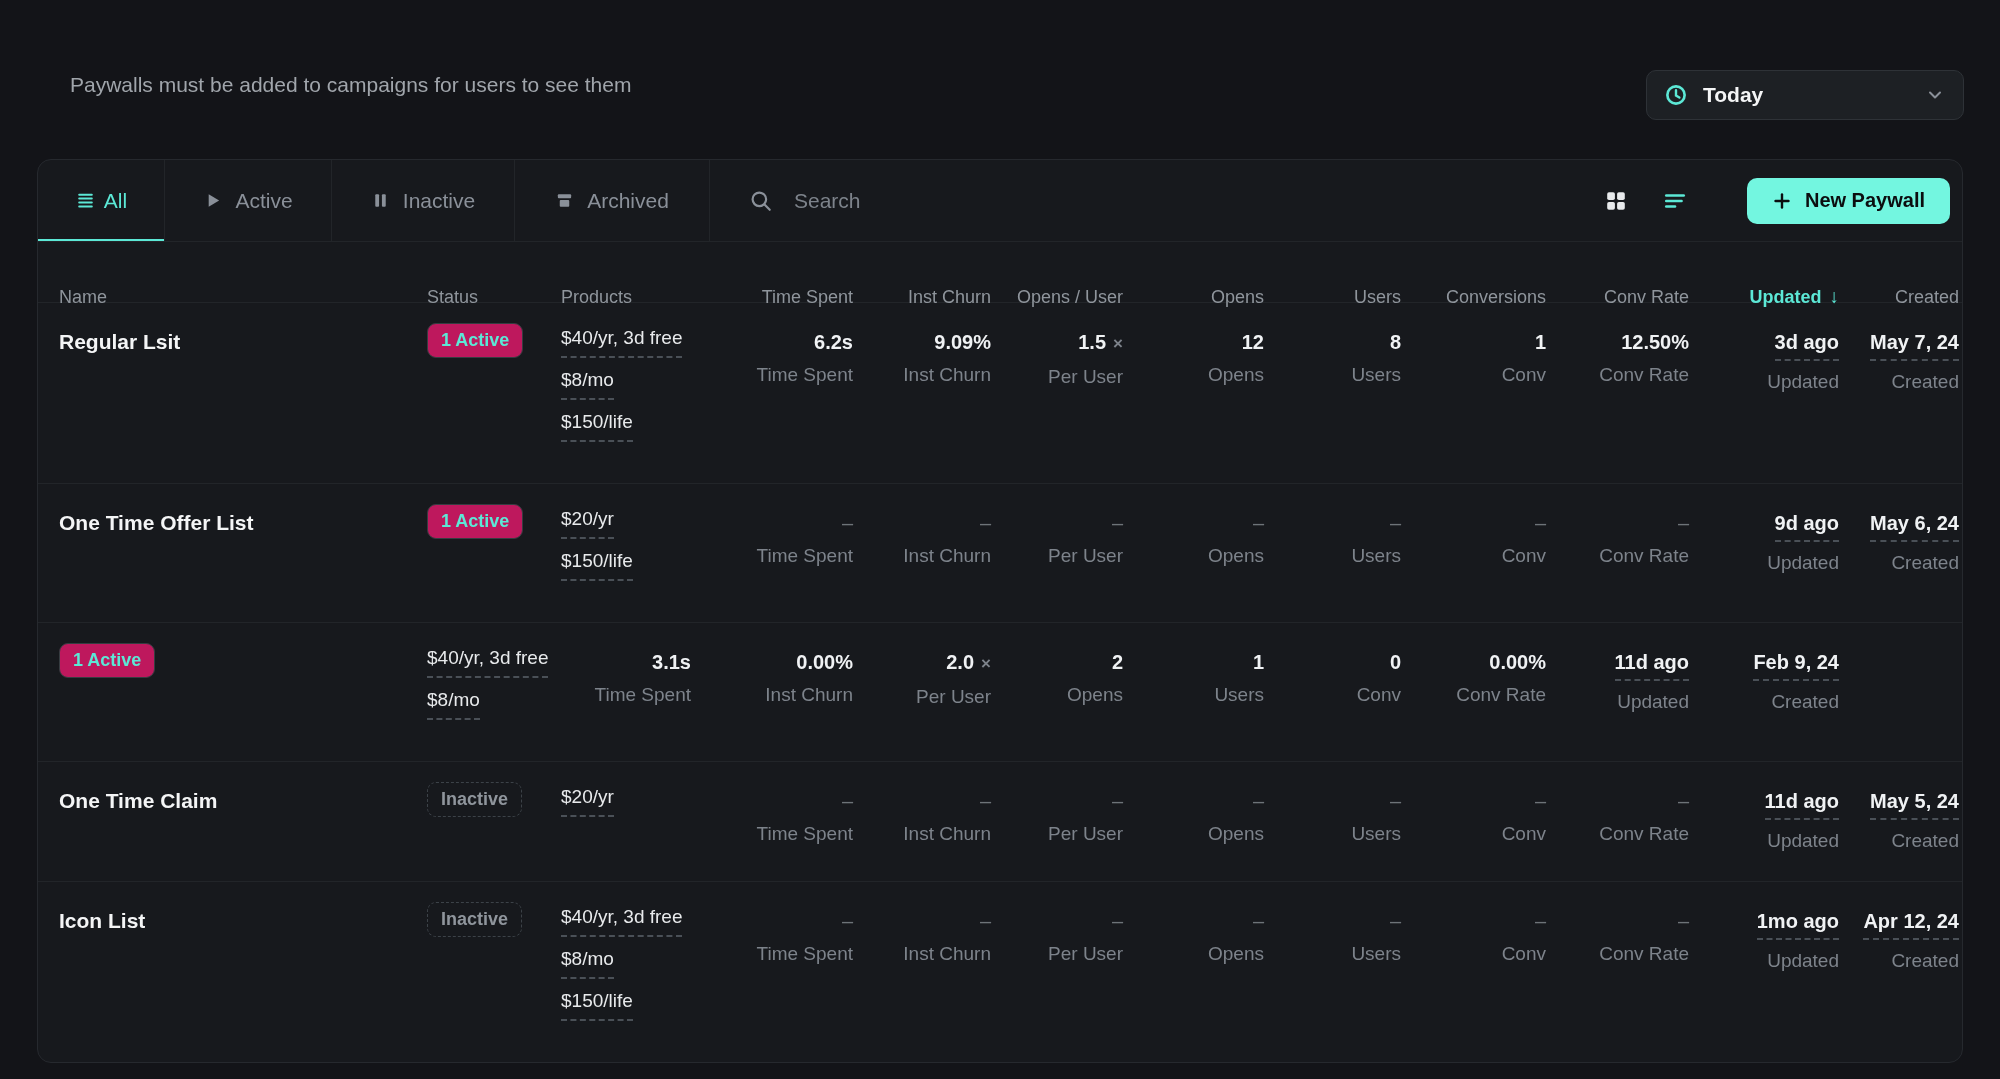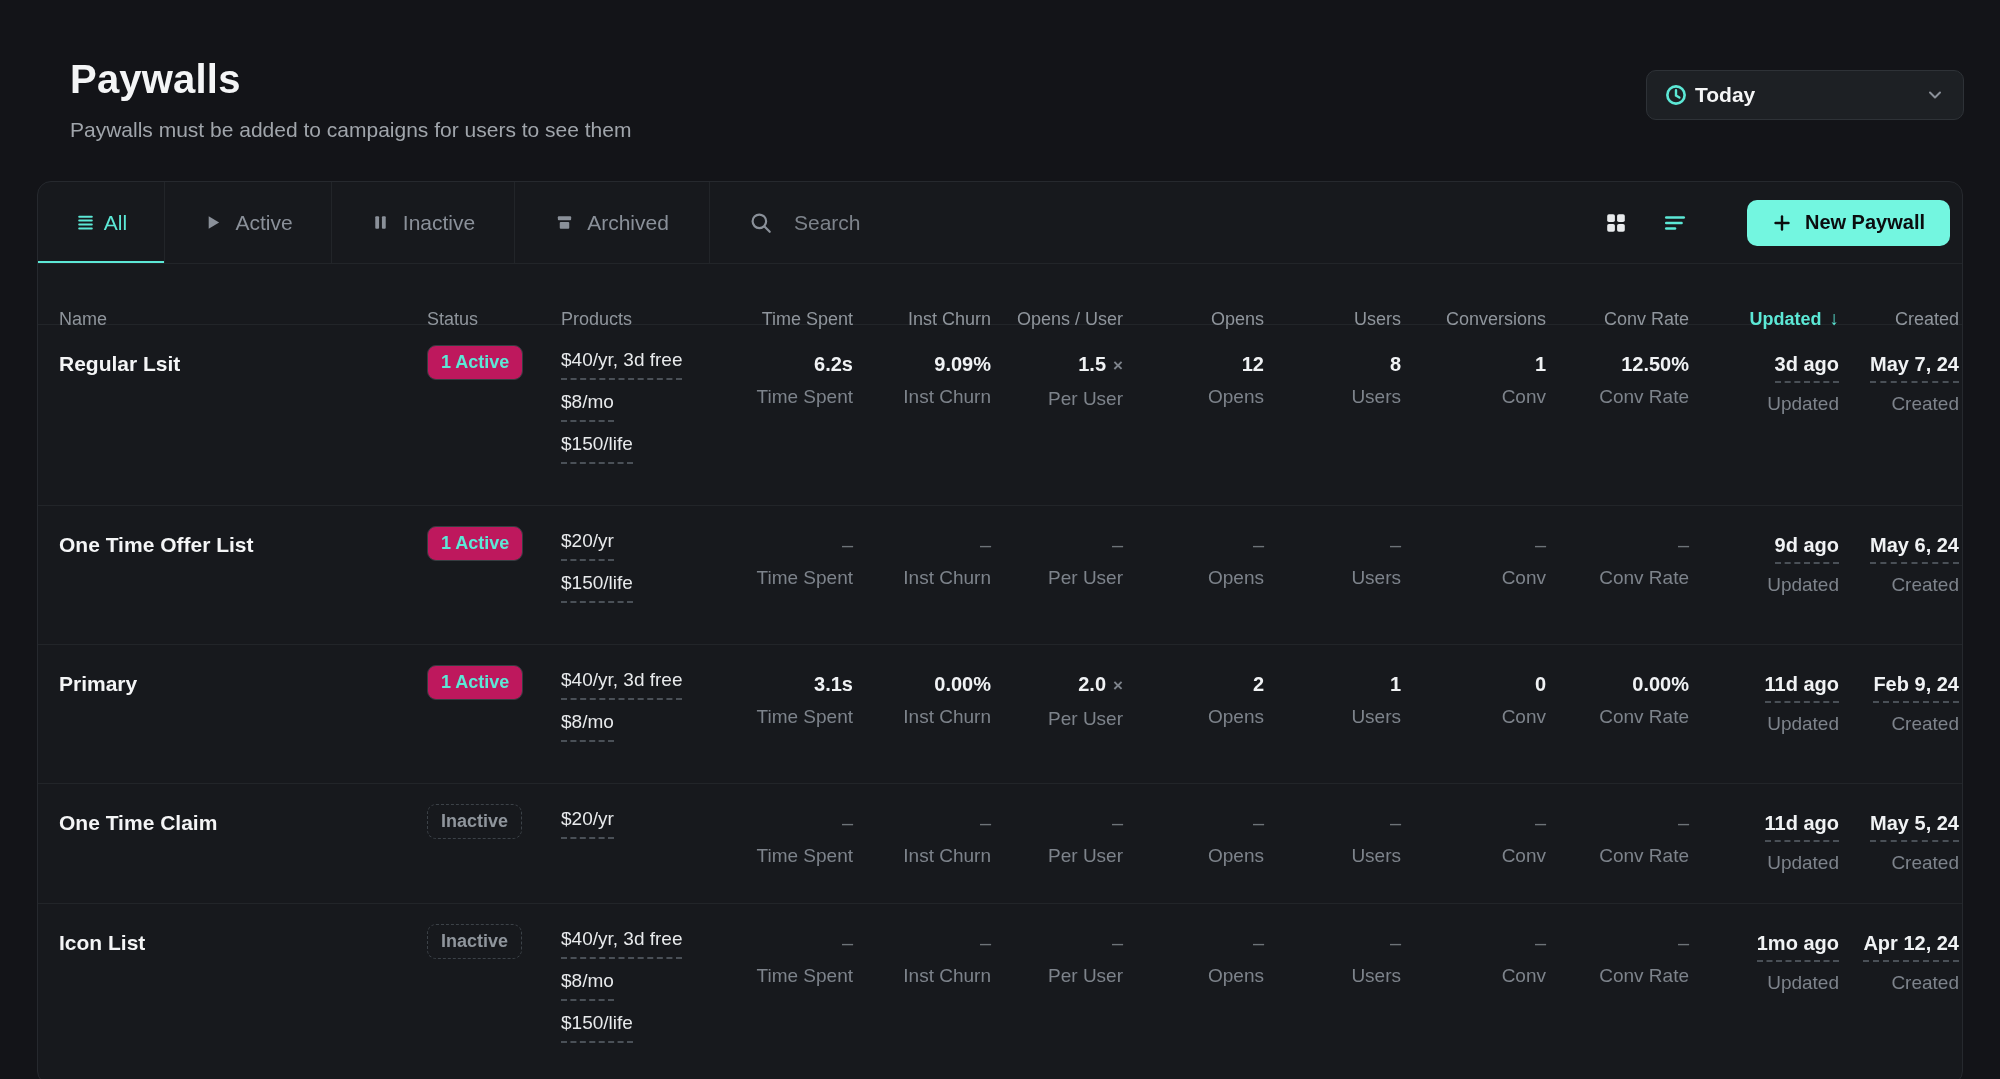--- a/index.html
+++ b/index.html
@@ -17,21 +17,21 @@
   *{box-sizing:border-box;}
   body{
     width:2000px;height:1079px;margin:0;overflow:hidden;
     background:var(--bg);color:var(--text);
     font-family:"Liberation Sans",sans-serif;
   }
   .page-header{display:flex;justify-content:space-between;align-items:flex-start;padding:57px 36px 0 70px;}
   .page-title{font-size:40px;font-weight:700;margin:0;letter-spacing:.2px;color:#F4F5F6;}
   .page-subtitle{font-size:21px;color:#A0A5AB;margin:16px 0 0 0;font-weight:400;}
   .period-selector{
-    display:flex;align-items:center;gap:7px;margin-top:13px;
+    display:flex;align-items:center;gap:15px;margin-top:13px;
     width:318px;height:50px;padding:0 18px 0 17px;
     background:#1D2024;border:1px solid #2E3237;border-radius:10px;cursor:pointer;
   }
   .period-selector .label{flex:1;font-size:21px;font-weight:600;color:#F4F5F6;}
   .icon{display:inline-flex;align-items:center;justify-content:center;}
 
   .card{
     margin:39px 37px 0 37px;background:var(--card);
     border:1px solid var(--border);border-radius:14px;overflow:hidden;
   }
@@ -79,21 +79,20 @@
   .suffix{color:#7D838B;font-weight:600;font-size:17px;margin-left:7px;}
   .lbl{font-size:19px;color:var(--gray);margin-top:10px;font-weight:500;}
   .empty .val{color:#6D7378;font-weight:400;}
   .dashed-val{display:inline-block;padding-bottom:5px;border-bottom:2px dashed var(--dash-line);}
 </style>
 </head>
 <body>
 
 <div class="page-header">
   <div>
-    <h1 class="page-title">Paywalls</h1>
     <p class="page-subtitle">Paywalls must be added to campaigns for users to see them</p>
   </div>
   <div class="period-selector">
     <span class="icon">
       <svg width="24" height="24" viewBox="0 0 20 20">
           <circle cx="10" cy="10" r="7.2" fill="none" stroke="#5CE8D6" stroke-width="2.2"></circle>
           <path d="M10 6v4.4l2.8 1.7" fill="none" stroke="#5CE8D6" stroke-width="2" stroke-linecap="round"></path>
         </svg>
     </span>
     <span class="label">Today</span>
@@ -294,21 +293,20 @@
         <div class="cell num">
           <div class="val"><span class="dashed-val">9d ago</span></div>
           <div class="lbl">Updated</div>
         </div>
         <div class="cell num">
           <div class="val"><span class="dashed-val">May 6, 24</span></div>
           <div class="lbl">Created</div>
         </div>
       </div>
       <div class="row grid">
-        <div class="cell"><span class="row-name">Primary</span></div>
         <div class="cell"><span class="badge active">1 Active</span></div>
         <div class="cell">
           <div class="product-line"><span class="product-text">$40/yr, 3d free</span></div>
           <div class="product-line"><span class="product-text">$8/mo</span></div>
         </div>
         <div class="cell num">
           <div class="val">3.1s</div>
           <div class="lbl">Time Spent</div>
         </div>
         <div class="cell num">

